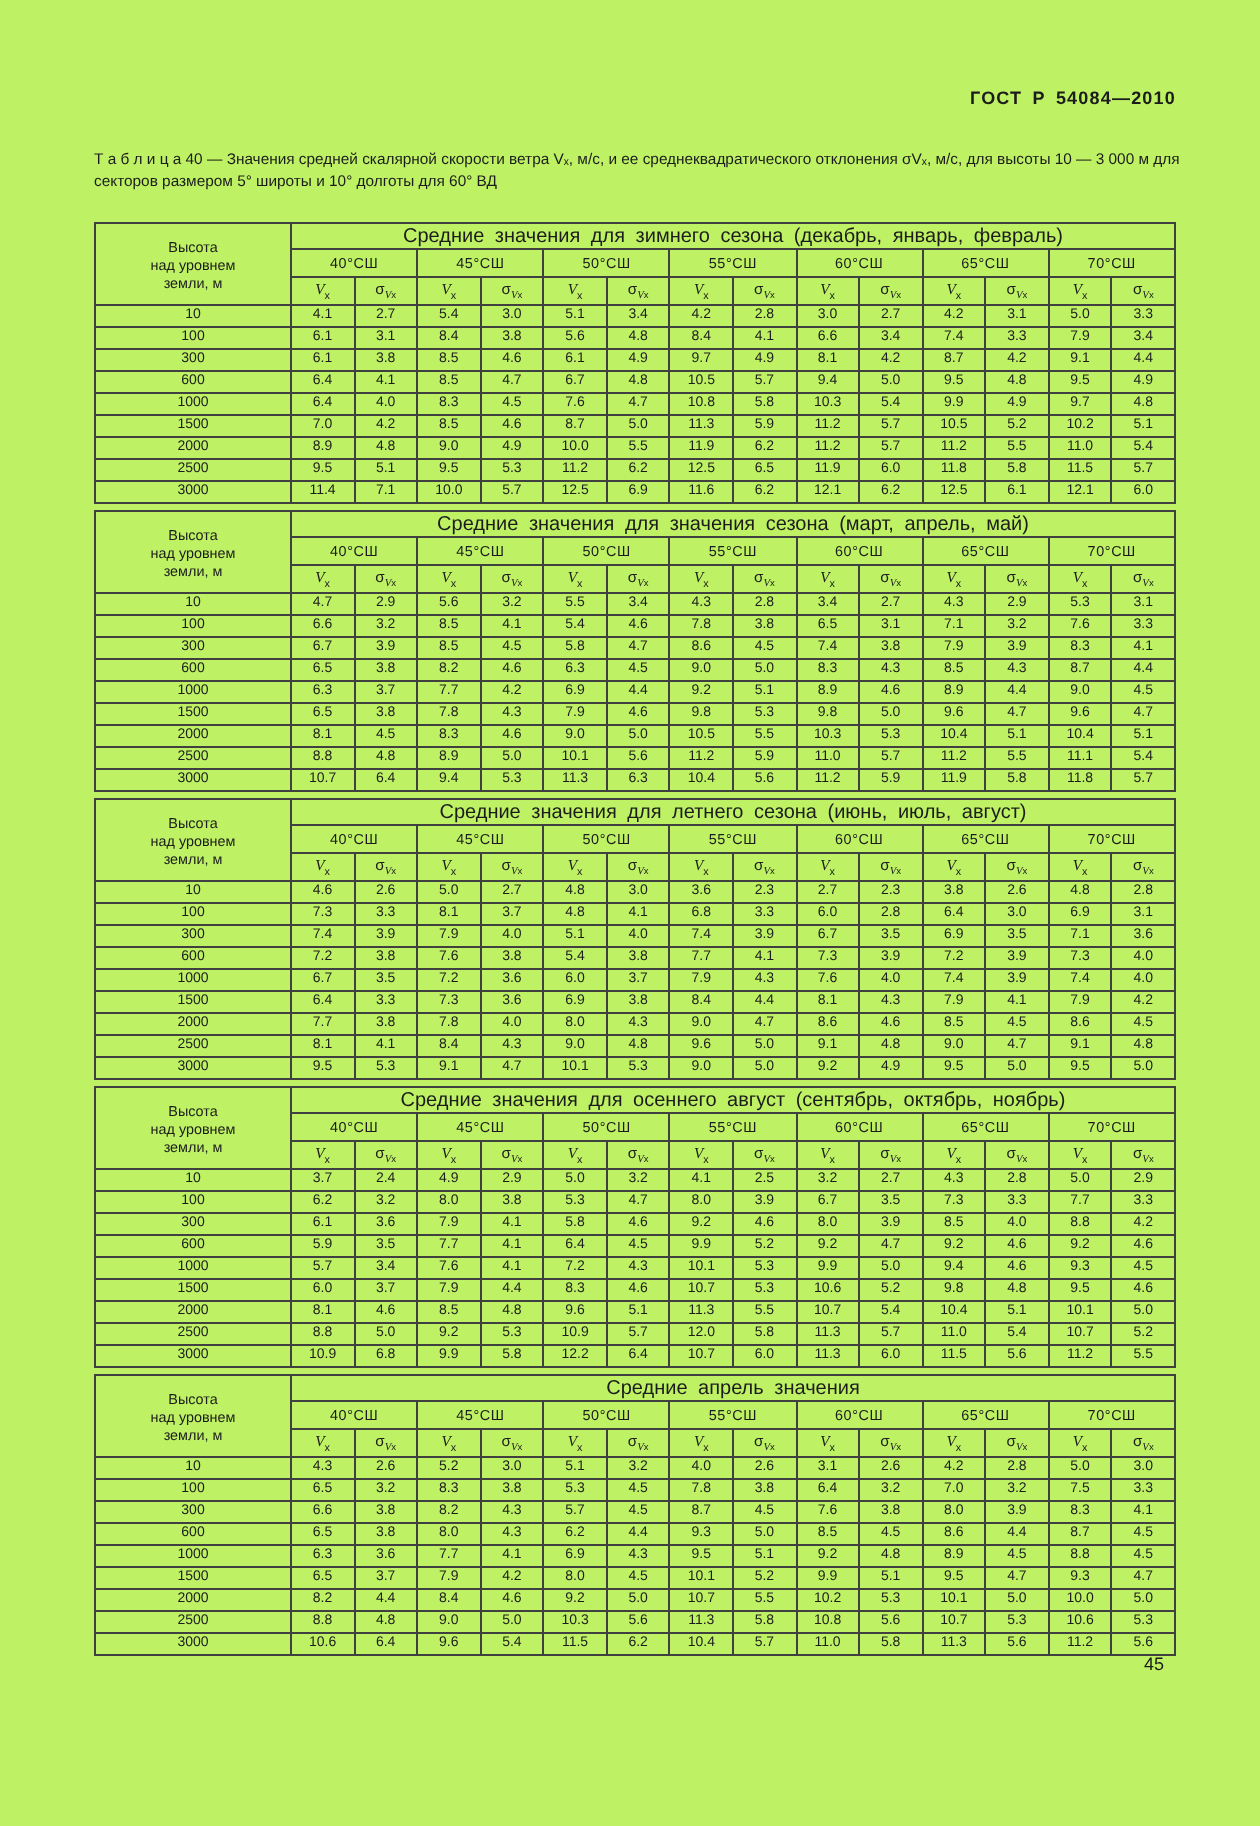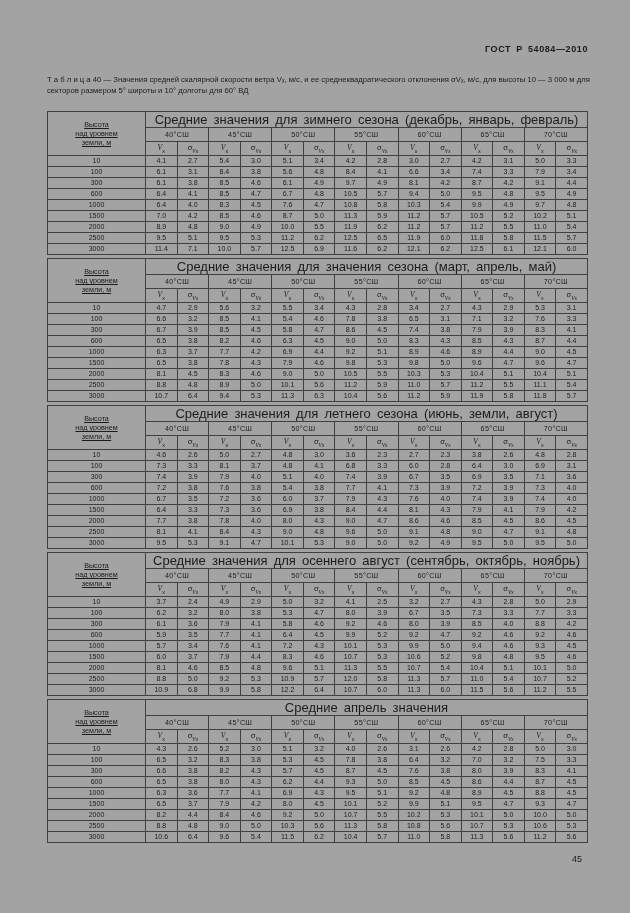--- a/index.html
+++ b/index.html
@@ -3,52 +3,52 @@
 <meta charset="utf-8">
 <style>
   * { box-sizing: border-box; margin: 0; padding: 0; }
   html, body { width: 630px; height: 913px; }
   body {
     background: #ffffff;
     font-family: "Liberation Sans", sans-serif;
     color: #1c1c1c;
     position: relative;
   }
-  .page { position: absolute; inset: 0; background: #a3a3a3; }
+  .page { position: absolute; inset: 0; background: #bef264; }
   .doc-header {
     position: absolute; top: 44px; right: 42px;
     font-size: 9px; font-weight: bold; letter-spacing: 0.6px;
     word-spacing: 2px;
   }
   .caption {
     position: absolute; left: 47px; top: 74px; width: 543px;
     font-size: 7.7px; line-height: 11px; text-align: left;
   }
   .tables { position: absolute; left: 47px; top: 111px; width: 541px; }
   table.season {
     width: 100%; border-collapse: collapse; table-layout: fixed;
     margin-bottom: 3px;
   }
   table.season td {
     border: 1px solid #404040;
     text-align: center; vertical-align: middle;
     overflow: hidden; white-space: nowrap;
   }
   col.hcol { width: 98px; }
-  .hhead { font-size: 7.2px; line-height: 9px; text-decoration: underline; }
-  .stitle { font-size: 13px; height: 13px; word-spacing: 2.5px; margin-top: 20px; }
+  .hhead { font-size: 7.2px; line-height: 9px; }
+  .stitle { font-size: 10px; height: 13px; word-spacing: 2.5px; margin-top: 20px; }
   .lat    { font-size: 7.2px; height: 14px; letter-spacing: 0.3px; }
   .sym    { font-size: 7.6px; height: 14px; }
   .sym i, .val-sym i { font-family: "Liberation Serif", serif; font-style: italic; }
   .sym sub { font-size: 5.4px; }
   .sym sub .ss { font-size: 4.8px; }
   .hval { font-size: 7px; height: 10px; line-height: 10px; }
   .val  { font-size: 7px; height: 10px; line-height: 10px; }
   .page-number {
-    position: absolute; top: 854px; right: 48px;
+    position: absolute; top: 827px; right: 48px;
     font-size: 9px; color: #1c1c1c; text-align: right;
   }
 </style>
 </head>
 <body>
 
 <div class="page">
 
   <div class="doc-header">ГОСТ Р 54084—2010</div>
 
@@ -478,21 +478,21 @@
           <col>
           <col>
           <col>
           <col>
           <col>
           <col>
         </colgroup>
         <tbody>
           <tr>
             <td class="hhead" rowspan="3">Высота<br>над уровнем<br>земли, м</td>
-            <td class="stitle" colspan="14">Средние значения для летнего сезона (июнь, земли, август)</td>
+            <td class="stitle" colspan="14">Средние значения для летнего сезона (июнь, июль, август)</td>
           </tr>
           <tr>
             <td class="lat" colspan="2">40°СШ</td>
             <td class="lat" colspan="2">45°СШ</td>
             <td class="lat" colspan="2">50°СШ</td>
             <td class="lat" colspan="2">55°СШ</td>
             <td class="lat" colspan="2">60°СШ</td>
             <td class="lat" colspan="2">65°СШ</td>
             <td class="lat" colspan="2">70°СШ</td>
           </tr>

